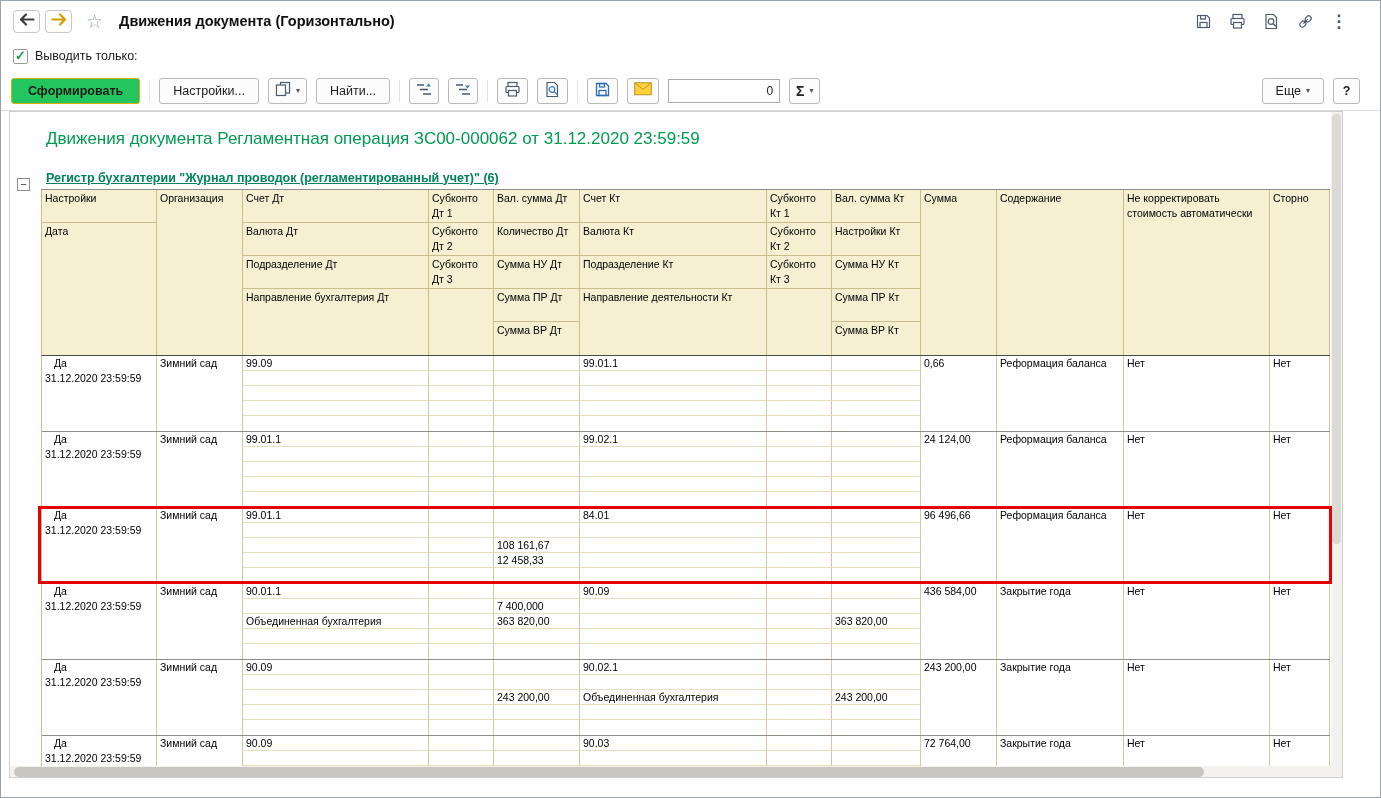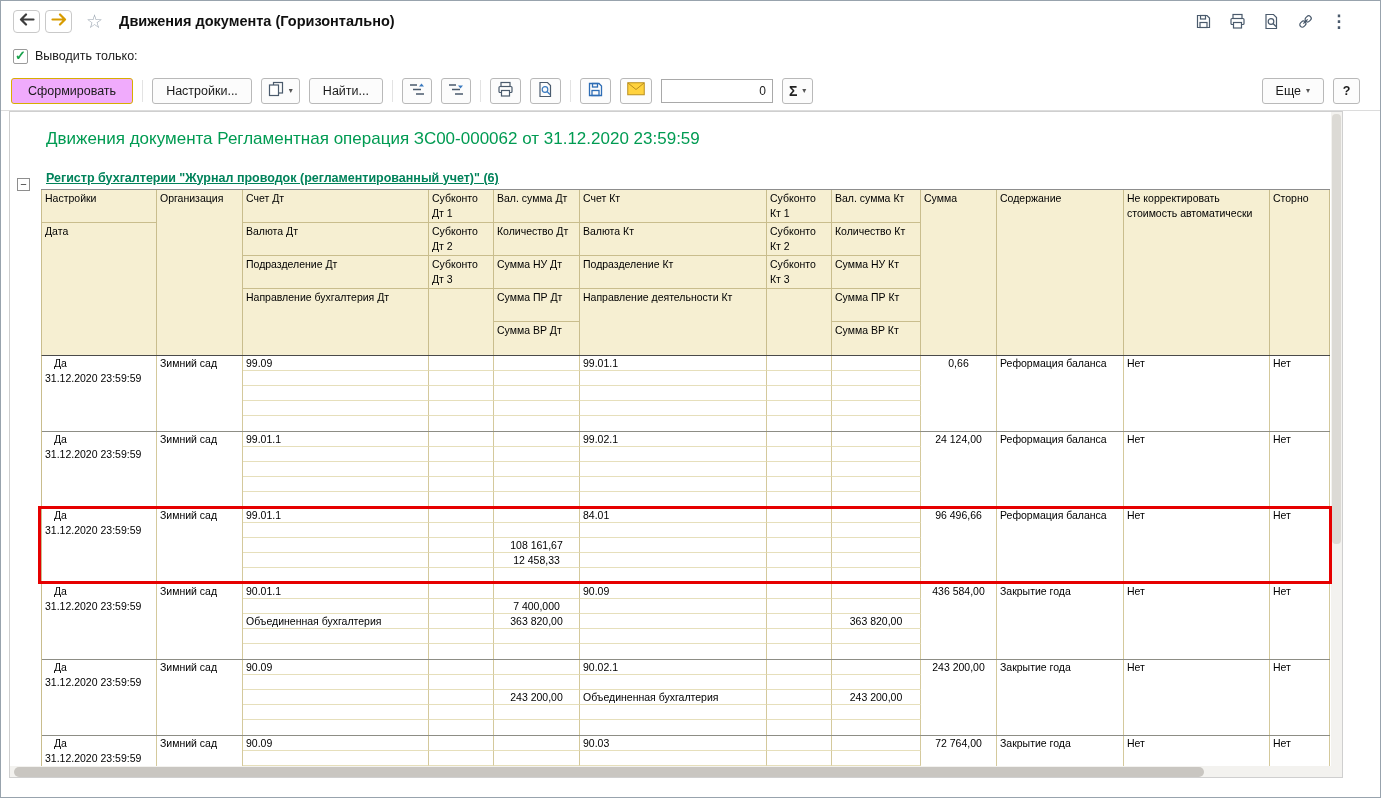--- a/index.html
+++ b/index.html
@@ -22,21 +22,21 @@
 .checkbox{width:15px;height:15px;border:1px solid #9b9b9b;border-radius:2px;background:#fff;display:flex;align-items:center;justify-content:center;cursor:pointer}
 .check{color:#19a24c;font-size:13px;font-weight:700;line-height:1;margin-top:-2px}
 .filterbar label{font-size:12.5px}
 .filter-input{width:412px;height:24px;border:1px solid #a9a9a9;background:#fff;display:flex;align-items:center;padding-left:5px;cursor:text}
 .filter-value{flex:1;font-size:12px;white-space:nowrap;overflow:hidden}
 .choose-btn{width:22px;height:22px;border:none;border-left:1px solid #d5d5d5;background:#f4f4f4;font-size:11px;color:#444;cursor:pointer;font-family:inherit}
 
 
 .toolbar{height:40px;display:flex;align-items:center;padding:0 20px 0 10px;gap:9px;border-bottom:1px solid #dcdcdc;flex:0 0 auto}
 .btn{height:26px;border:1px solid #b9b9b9;border-radius:3px;background:#fcfcfc;font-family:inherit;font-size:12.5px;color:#1a1a1a;padding:0 13px;display:flex;align-items:center;gap:5px;cursor:pointer}
-.btn-accent{background:#f0abfc;border-color:#d8ae00;font-weight:400;padding:0 16px}
+.btn-accent{background:#22c55e;border-color:#d8ae00;font-weight:700;padding:0 16px}
 .icon-btn{padding:0 6px}
 .dd{font-size:8px;color:#555}
 .counter{width:112px;height:24px;border:1px solid #a9a9a9;background:#fff;display:flex;align-items:center;justify-content:flex-end;padding:0 6px;font-size:12px}
 .sigma-txt{font-size:14px;font-weight:700;color:#222;line-height:1}
 .spacer{flex:1}
 .help{width:27px;justify-content:center;padding:0;font-weight:700}
 .sep{width:1px;height:22px;background:#e3e3e3;flex:0 0 auto}
 
 
 .report-panel{flex:0 0 auto;margin-left:8px;width:1334px;height:667px;border:1px solid #cfcfcf;background:#fff;display:flex;flex-direction:column}
@@ -48,21 +48,21 @@
 .rpt-group-row{height:24px;border-bottom:1px solid #8d8d8d;display:flex;align-items:center;padding-left:5px}
 .rpt-group-link{font-size:12.5px;font-weight:700;color:#00825a;text-decoration:underline;cursor:pointer;white-space:nowrap}
 .rpt-header{display:grid;grid-template-columns:var(--cols);grid-template-rows:repeat(5,33px);background:#f6efd2;border-left:1px solid #c9bd8d;border-bottom:1px solid #4a4a4a}
 .hc{border-right:1px solid #c9bd8d;padding:1px 3px;font-size:10.5px;line-height:14.5px;overflow:hidden;color:#000}
 .hb{border-bottom:1px solid #c9bd8d}
 .rpt-body{border-left:1px solid #c9bd8d}
 .rpt-row{display:grid;grid-template-columns:var(--cols);grid-template-rows:repeat(5,15px);border-bottom:1px solid #8d8d85;position:relative;background:#fff}
 .cell{border-right:1px solid #d4c99c;padding:0 3px;font-size:10.5px;line-height:14.5px;white-space:nowrap;overflow:hidden;color:#000}
 .sub{border-bottom:1px solid #e6dfbb}
 .nb{border-bottom:none}
-.ar{text-align:center}
+.ar{text-align:left}
 .act-flag{margin-left:9px}
 .rpt-row.hl::after{content:"";position:absolute;top:-2px;right:-2px;bottom:-1px;left:-4px;border:3px solid #e60000;pointer-events:none;z-index:4}
 .vscroll{position:absolute;right:0;top:0;width:11px;height:654px;background:#f3f2ef}
 .vthumb{margin:2px 1px;width:9px;height:430px;background:#dcdad5;border-radius:4px;cursor:pointer}
 .hscroll{height:12px;background:#f3f2ef;position:relative}
 .hthumb{position:absolute;left:4px;top:1px;height:10px;width:1190px;background:#c9c6c1;border-radius:5px;cursor:pointer}
 </style>
 </head>
 <body>
 
@@ -222,21 +222,21 @@
           <div class="hc" style="grid-area:5/5/6/6">Сумма ВР Дт</div>
           <div class="hc hb" style="grid-area:1/6/2/7">Счет Кт</div>
           <div class="hc hb" style="grid-area:3/6/4/7">Подразделение Кт</div>
           <div class="hc hb" style="grid-area:2/6/3/7">Валюта Кт</div>
           <div class="hc" style="grid-area:4/6/6/7">Направление деятельности Кт</div>
           <div class="hc hb" style="grid-area:1/7/2/8">Субконто Кт 1</div>
           <div class="hc hb" style="grid-area:2/7/3/8">Субконто Кт 2</div>
           <div class="hc hb" style="grid-area:3/7/4/8">Субконто Кт 3</div>
           <div class="hc" style="grid-area:4/7/6/8"></div>
           <div class="hc hb" style="grid-area:1/8/2/9">Вал. сумма Кт</div>
-          <div class="hc hb" style="grid-area:2/8/3/9">Количество Кт</div>
+          <div class="hc hb" style="grid-area:2/8/3/9">Настройки Кт</div>
           <div class="hc hb" style="grid-area:3/8/4/9">Сумма НУ Кт</div>
           <div class="hc hb" style="grid-area:4/8/5/9">Сумма ПР Кт</div>
           <div class="hc" style="grid-area:5/8/6/9">Сумма ВР Кт</div>
           <div class="hc" style="grid-area:1/9/6/10">Сумма</div>
           <div class="hc" style="grid-area:1/10/6/11">Содержание</div>
           <div class="hc" style="grid-area:1/11/6/12">Не корректировать стоимость автоматически</div>
           <div class="hc" style="grid-area:1/12/6/13">Сторно</div>
         </div>
 
         <div class="rpt-body" id="rpt-body">

